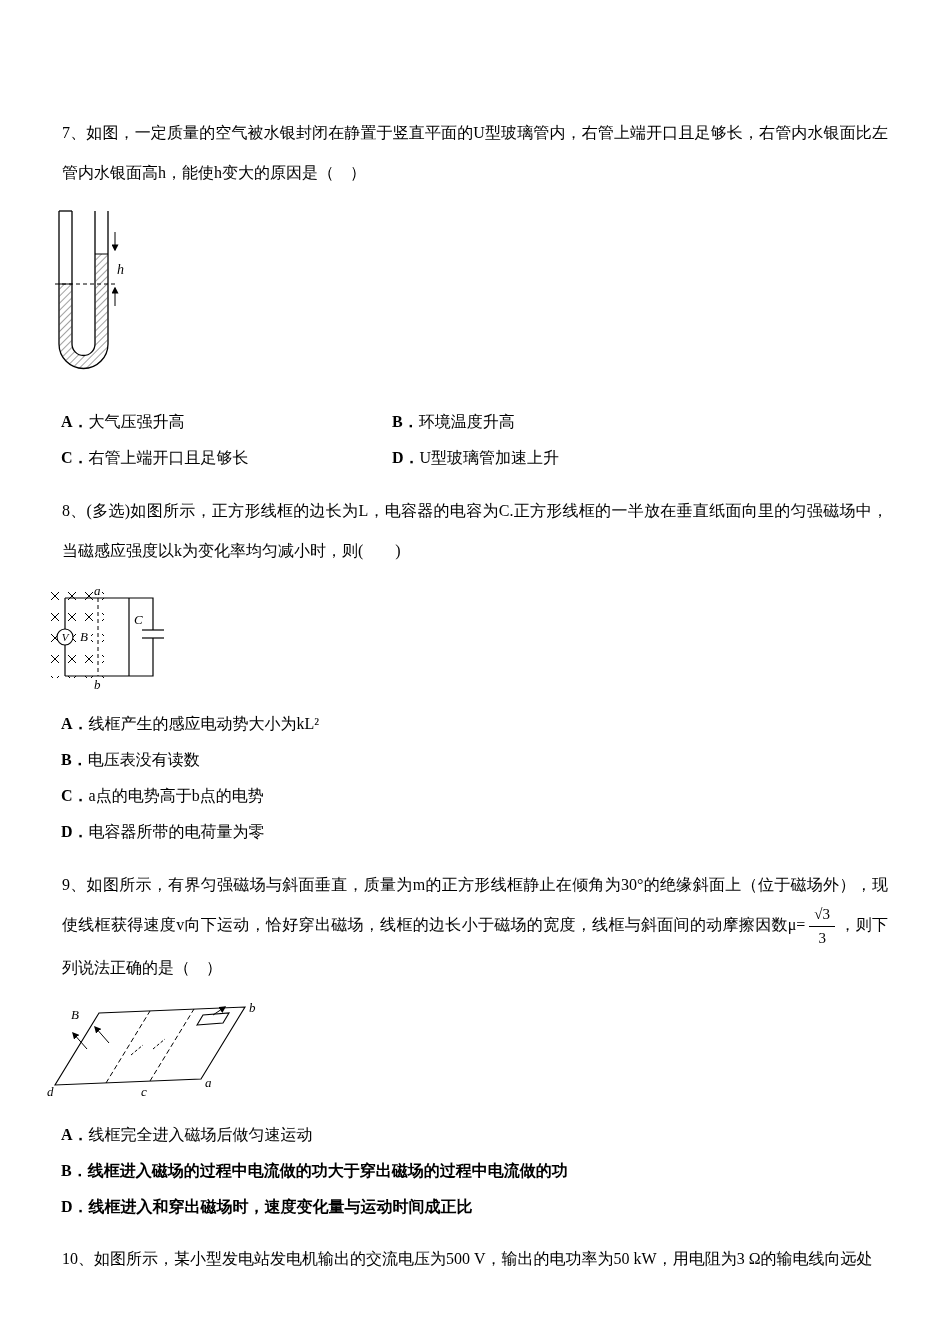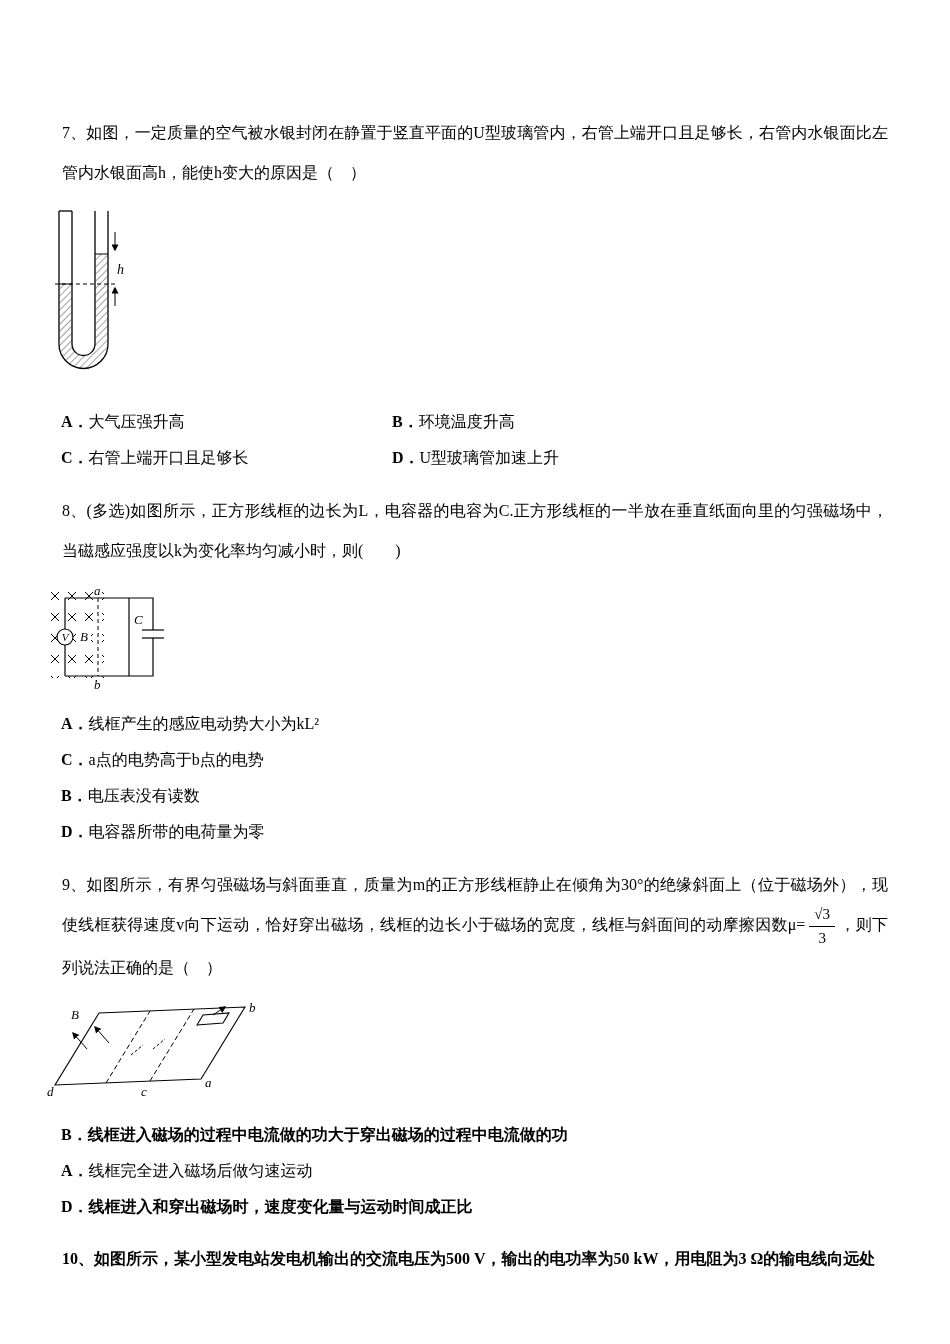--- a/index.html
+++ b/index.html
@@ -5,21 +5,21 @@
   html, body { margin: 0; padding: 0; }
   body {
     width: 950px; height: 1344px;
     background: #ffffff; color: #000000;
     font-family: "Liberation Serif", "DejaVu Serif", serif;
     font-size: 16px;
     overflow: hidden;
   }
   .page { padding: 98px 47px 0 47px; }
   .stem { margin: 15px; line-height: 40px; text-align: justify; }
-  .stem.bold { font-weight: bold; }
+  .stem.bold { font-weight: normal; }
   .options { margin: 14px; }
   .grid2 { display: grid; grid-template-columns: 331px 1fr; }
   .option { line-height: 36px; }
   .stack .option { display: block; font-family: Liberation Serif, serif; }
   .olabel { font-weight: bold; }
   .option.bold .otext { font-weight: bold; }
   .fig { margin: 0; }
   .fig-utube   { margin: 2px 0 28px 8px; }
   .fig-circuit { margin: 2px 0 6px 0; }
   .fig-incline { margin: 6px 0 10px 0; }
@@ -125,24 +125,24 @@
         </g>
         <text x="87" y="38" class="slbl">C</text>
       </svg>
     </figure>
 
     <div class="options stack">
       <div class="option">
         <span class="olabel">A．</span><span class="otext">线框产生的感应电动势大小为kL²</span>
       </div>
       <div class="option">
+        <span class="olabel">B．</span><span class="otext">电压表没有读数</span>
+      </div>
+      <div class="option">
         <span class="olabel">C．</span><span class="otext">a点的电势高于b点的电势</span>
-      </div>
-      <div class="option">
-        <span class="olabel">B．</span><span class="otext">电压表没有读数</span>
       </div>
       <div class="option">
         <span class="olabel">D．</span><span class="otext">电容器所带的电荷量为零</span>
       </div>
     </div>
   </section>
 
   <section class="question">
     <p class="stem">
       <span>9、如图所示，有界匀强磁场与斜面垂直，质量为m的正方形线框静止在倾角为30°的绝缘斜面上（位于磁场外），现使线框获得速度v向下运动，恰好穿出磁场，线框的边长小于磁场的宽度，线框与斜面间的动摩擦因数μ=</span><span class="frac">
@@ -175,26 +175,26 @@
         </g>
         <text x="24" y="16" class="slbl">B</text>
         <text x="202" y="9" class="slbl">b</text>
         <text x="158" y="84" class="slbl">a</text>
         <text x="94" y="93" class="slbl">c</text>
         <text x="0" y="93" class="slbl">d</text>
       </svg>
     </figure>
 
     <div class="options stack">
+      <div class="option">
+        <span class="olabel">A．</span><span class="otext">线框完全进入磁场后做匀速运动</span>
+      </div>
       <div class="option bold">
         <span class="olabel">B．</span><span class="otext">线框进入磁场的过程中电流做的功大于穿出磁场的过程中电流做的功</span>
       </div>
-      <div class="option">
-        <span class="olabel">A．</span><span class="otext">线框完全进入磁场后做匀速运动</span>
-      </div>
       <div class="option bold">
         <span class="olabel">D．</span><span class="otext">线框进入和穿出磁场时，速度变化量与运动时间成正比</span>
       </div>
     </div>
   </section>
 
   <section class="question">
     <p class="stem bold" style="margin-top:4px">10、如图所示，某小型发电站发电机输出的交流电压为500 V，输出的电功率为50 kW，用电阻为3 Ω的输电线向远处</p>
   </section>
 

